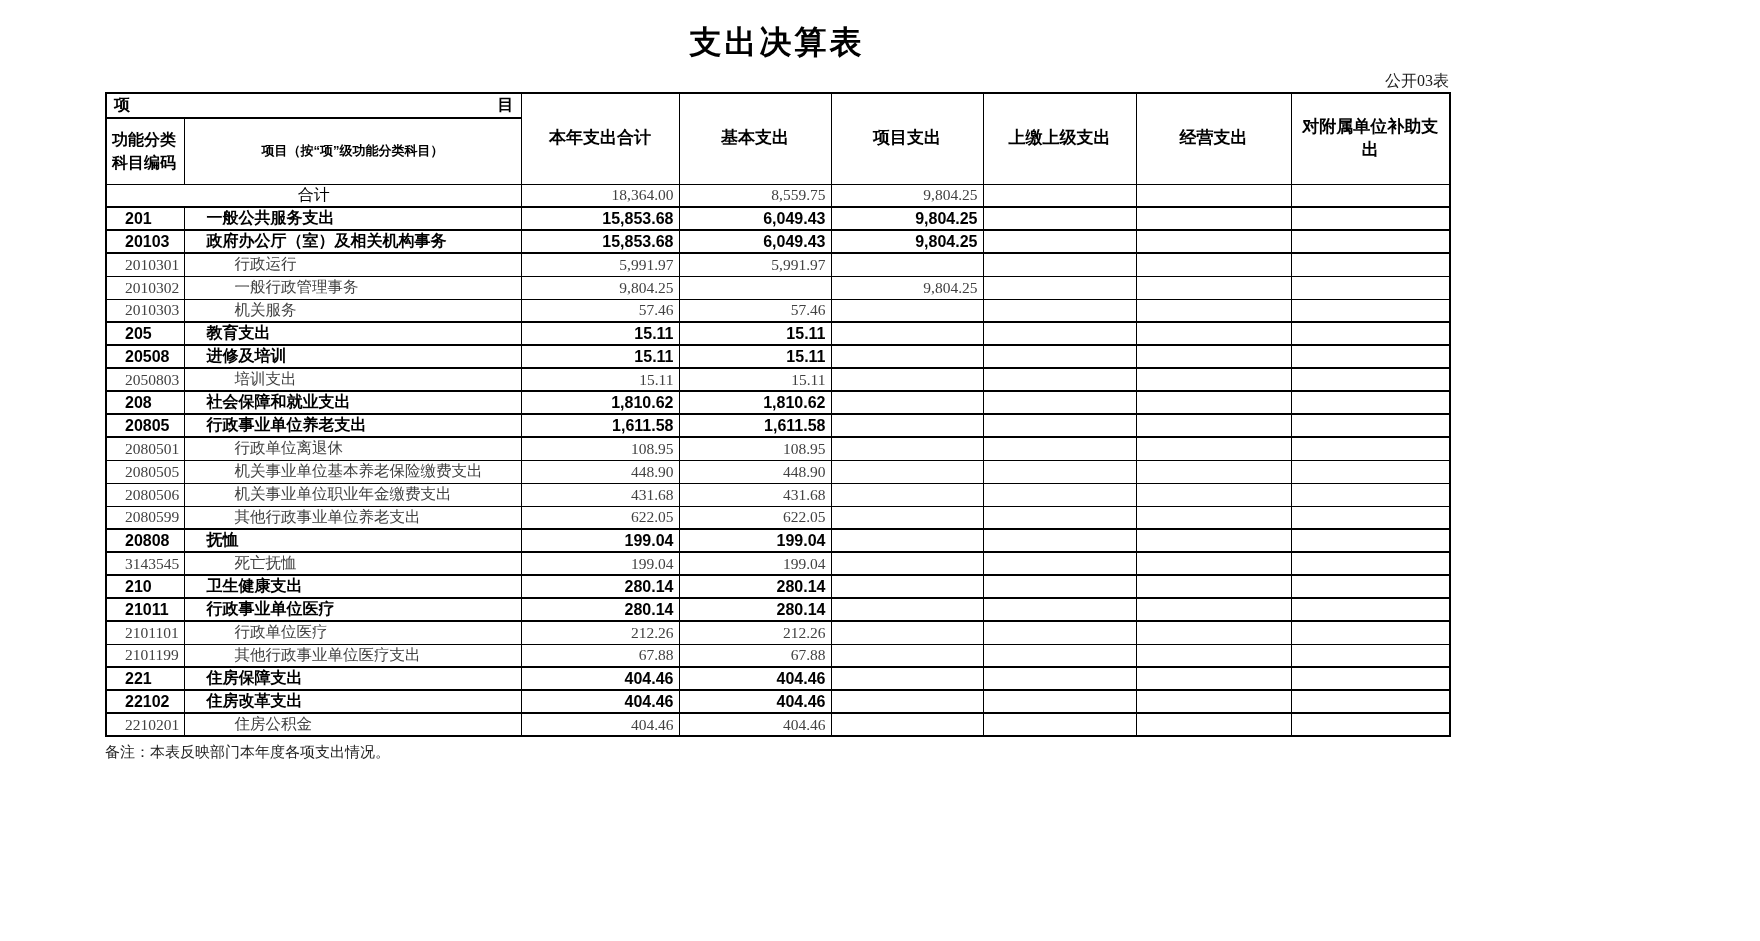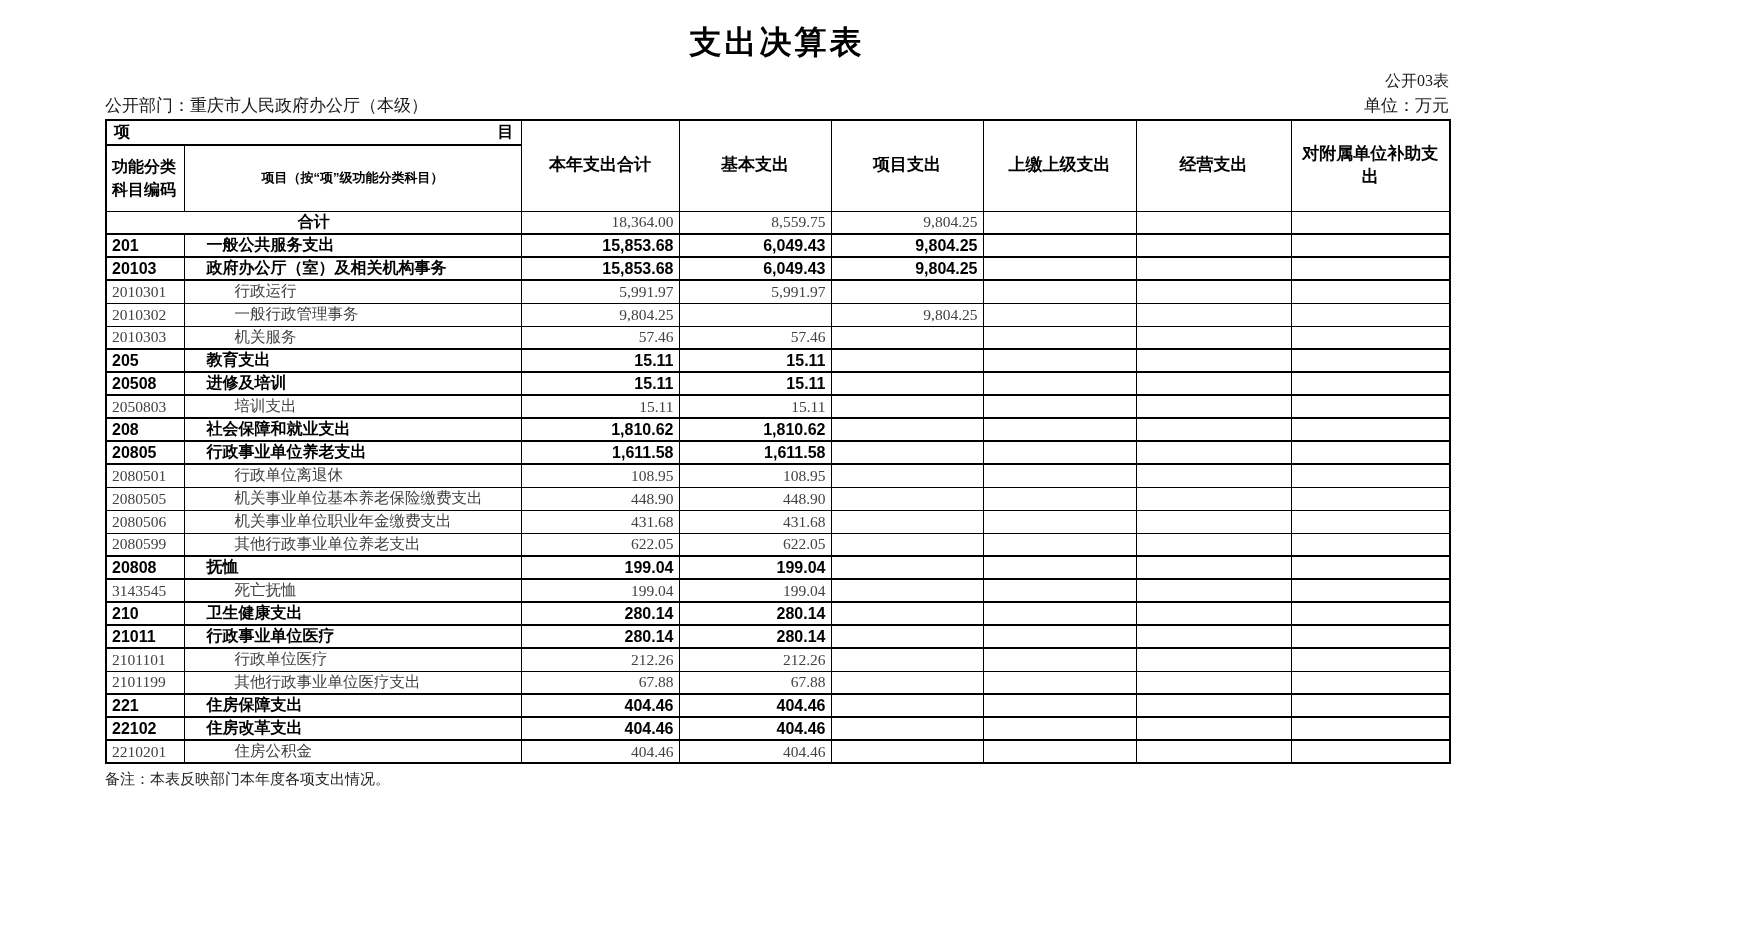--- a/index.html
+++ b/index.html
@@ -69,32 +69,32 @@
     font-weight: 700; font-size: 13px; text-align: center;
   }
   .hdr-amount {
     font-family: "Liberation Sans", sans-serif;
     font-weight: 700; font-size: 17px; text-align: center;
     vertical-align: middle; padding: 0 8px;
     white-space: normal; line-height: 1.35;
   }
   
   tbody td { height: 23px; font-size: 15.5px; vertical-align: middle; }
-  .cell-code  { text-align: left; padding-left: 5px; }
+  .cell-code  { text-align: left; padding-left: 18px; }
   .cell-name  { text-align: left; padding-left: 22px; }
   .cell-num   { text-align: right; padding-right: 5px; }
   .cell-label-total { text-align: center; }
   .row-total td {
     font-family: "Liberation Serif", serif;
     color: #414141;
     border-bottom: 2px solid #000;
   }
   .row-total .cell-label-total {
     font-family: "Liberation Sans", sans-serif;
-    font-weight: 700; color: #000; font-size: 16px;
+    font-weight: 400; color: #000; font-size: 16px;
   }
   .row-bold td {
     border-top: 2px solid #000;
     border-bottom: 2px solid #000;
     font-family: "Liberation Sans", sans-serif;
     font-weight: 700;
     font-size: 16px;
     color: #000;
   }
   .row-detail td {
@@ -110,24 +110,20 @@
 </style>
 </head>
 <body>
 
 <div class="sheet">
 
   <h1 class="title">支出决算表</h1>
 
   <div class="code-line">公开03表</div>
 
-  <div class="meta-line">
-    <span>公开部门：重庆市人民政府办公厅（本级）</span>
-    <span>单位：万元</span>
-  </div>
 
   <table>
     <colgroup>
       <col class="c-code">
         <col class="c-item">
       <col class="c-a1">
         <col class="c-a2">
         <col class="c-a3">
       <col class="c-a4">
         <col class="c-a5">

